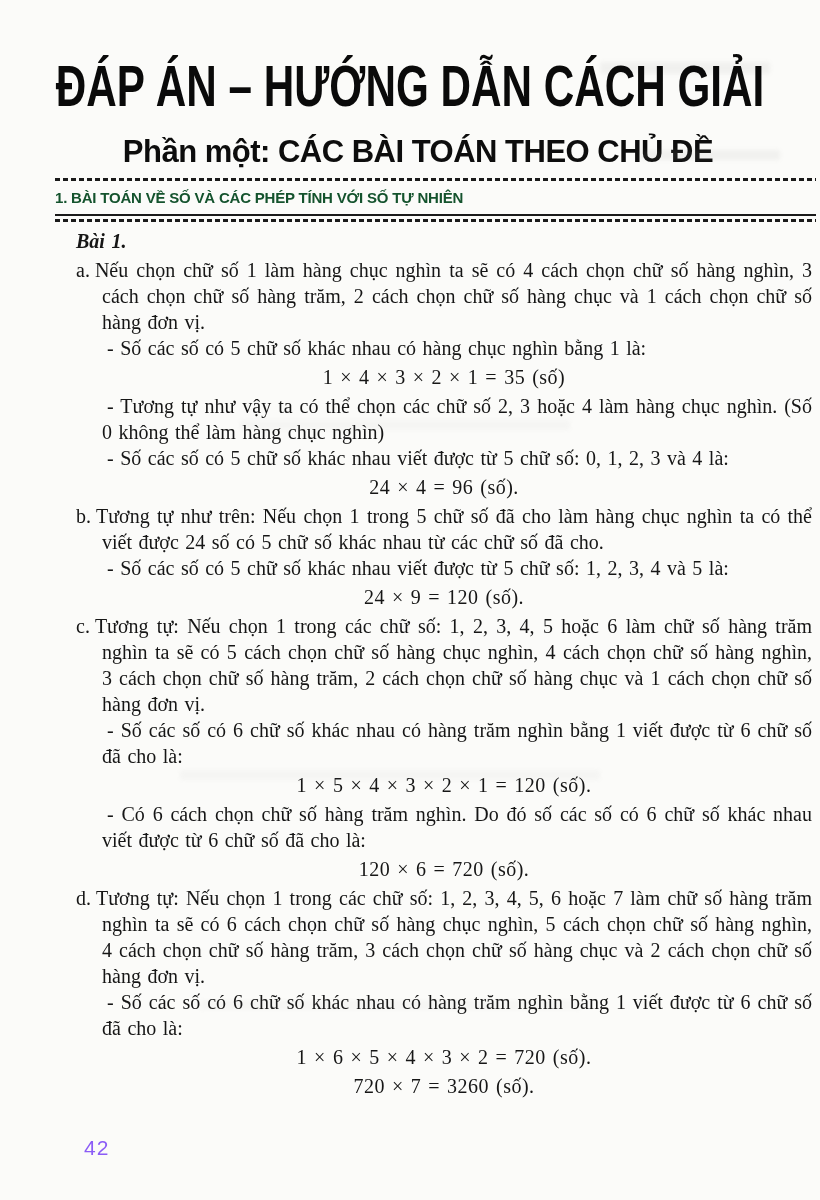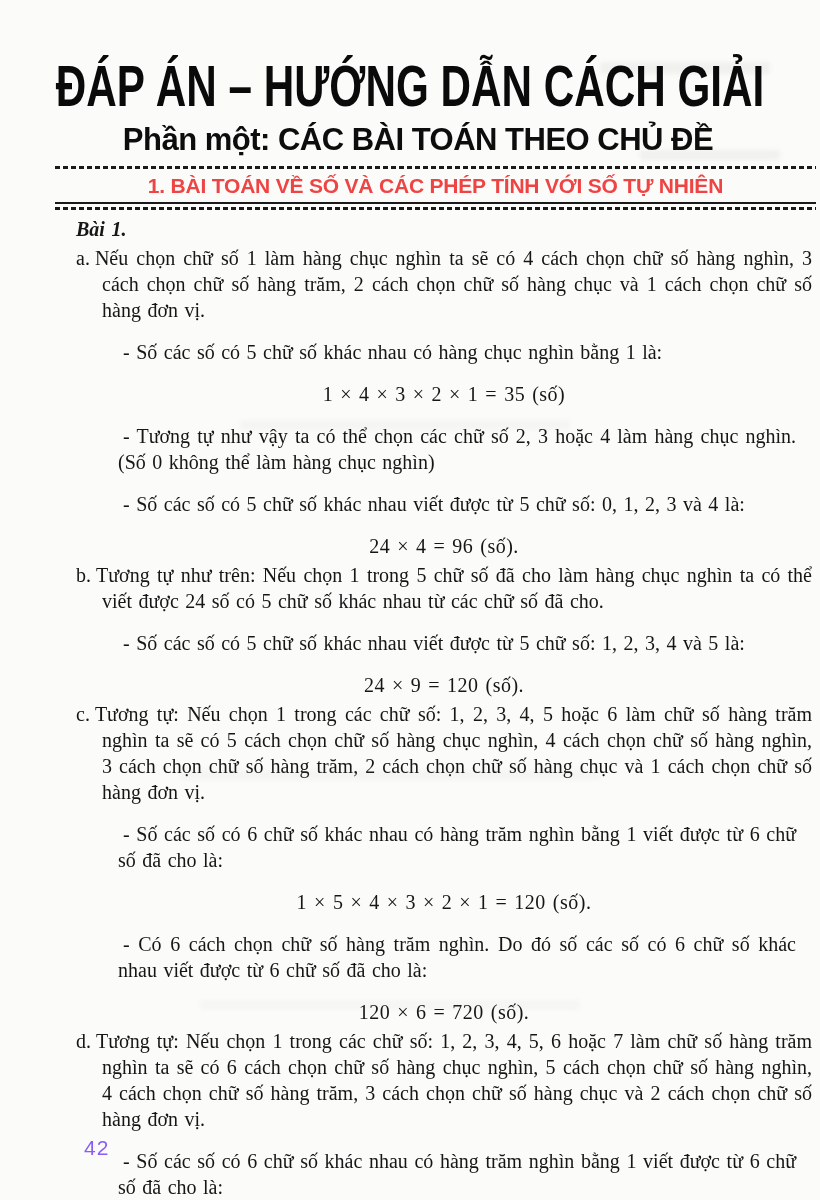--- a/index.html
+++ b/index.html
@@ -22,68 +22,67 @@
     font-weight: bold;
     font-size: 48px;
     line-height: 62px;
     letter-spacing: 0px;
     color: #0a0a0a;
     white-space: nowrap;
     transform: scale(0.88, 1.18);
     transform-origin: center center;
   }
   .sub-title {
-    margin-top: 2px;
+    margin-top: 14px;
     text-align: center;
     font-family: "Liberation Sans", sans-serif;
     font-weight: bold;
     font-size: 31px;
     line-height: 40px;
     letter-spacing: -0.5px;
     color: #0d0d0d;
     white-space: nowrap;
     padding-left: 16px;
   }
 
   
   .section-band { margin: 6px 4px 0 55px; }
   .rule-dash {
     height: 3px;
     background: repeating-linear-gradient(90deg, #1a1a1a 0 5px, transparent 5px 8px);
   }
   .rule-solid { height: 2px; background: #1a1a1a; }
   .section-title {
-    text-align: center;
     font-family: "Liberation Sans", sans-serif;
     font-weight: bold;
-    font-size: 21px;
+    font-size: 15px;
     line-height: 30px;
     letter-spacing: -0.2px;
-    color: #ef4444;
+    color: #14532d;
     padding: 2px 0 1px 0;
     white-space: nowrap;
   }
   .gap2 { height: 3px; }
 
   
   .content {
     margin: 6px 8px 0 76px;
     font-size: 20px;
     line-height: 26px;
     word-spacing: 1.5px;
     text-align: justify;
   }
   .problem-label {
     font-weight: bold;
     font-size: 20px;
     margin: 2px 0 3px 0;
     text-align: left;
     font-style: italic;
   }
-  p { margin: 16px; }
+  p { margin: 0; }
   .item { padding-left: 26px; text-indent: -26px; margin: 1px 0 0 0; }
   .item-label { padding-right: 5px; }
   .sub  { padding-left: 26px; text-indent: 5px; }
   .eq   { text-align: center; text-indent: 0; padding: 0; margin: 3px 0; letter-spacing: 0.5px; }
 
   
   .page-number {
     position: absolute;
     left: 84px; bottom: 40px;
     font-family: "Liberation Sans", sans-serif;

